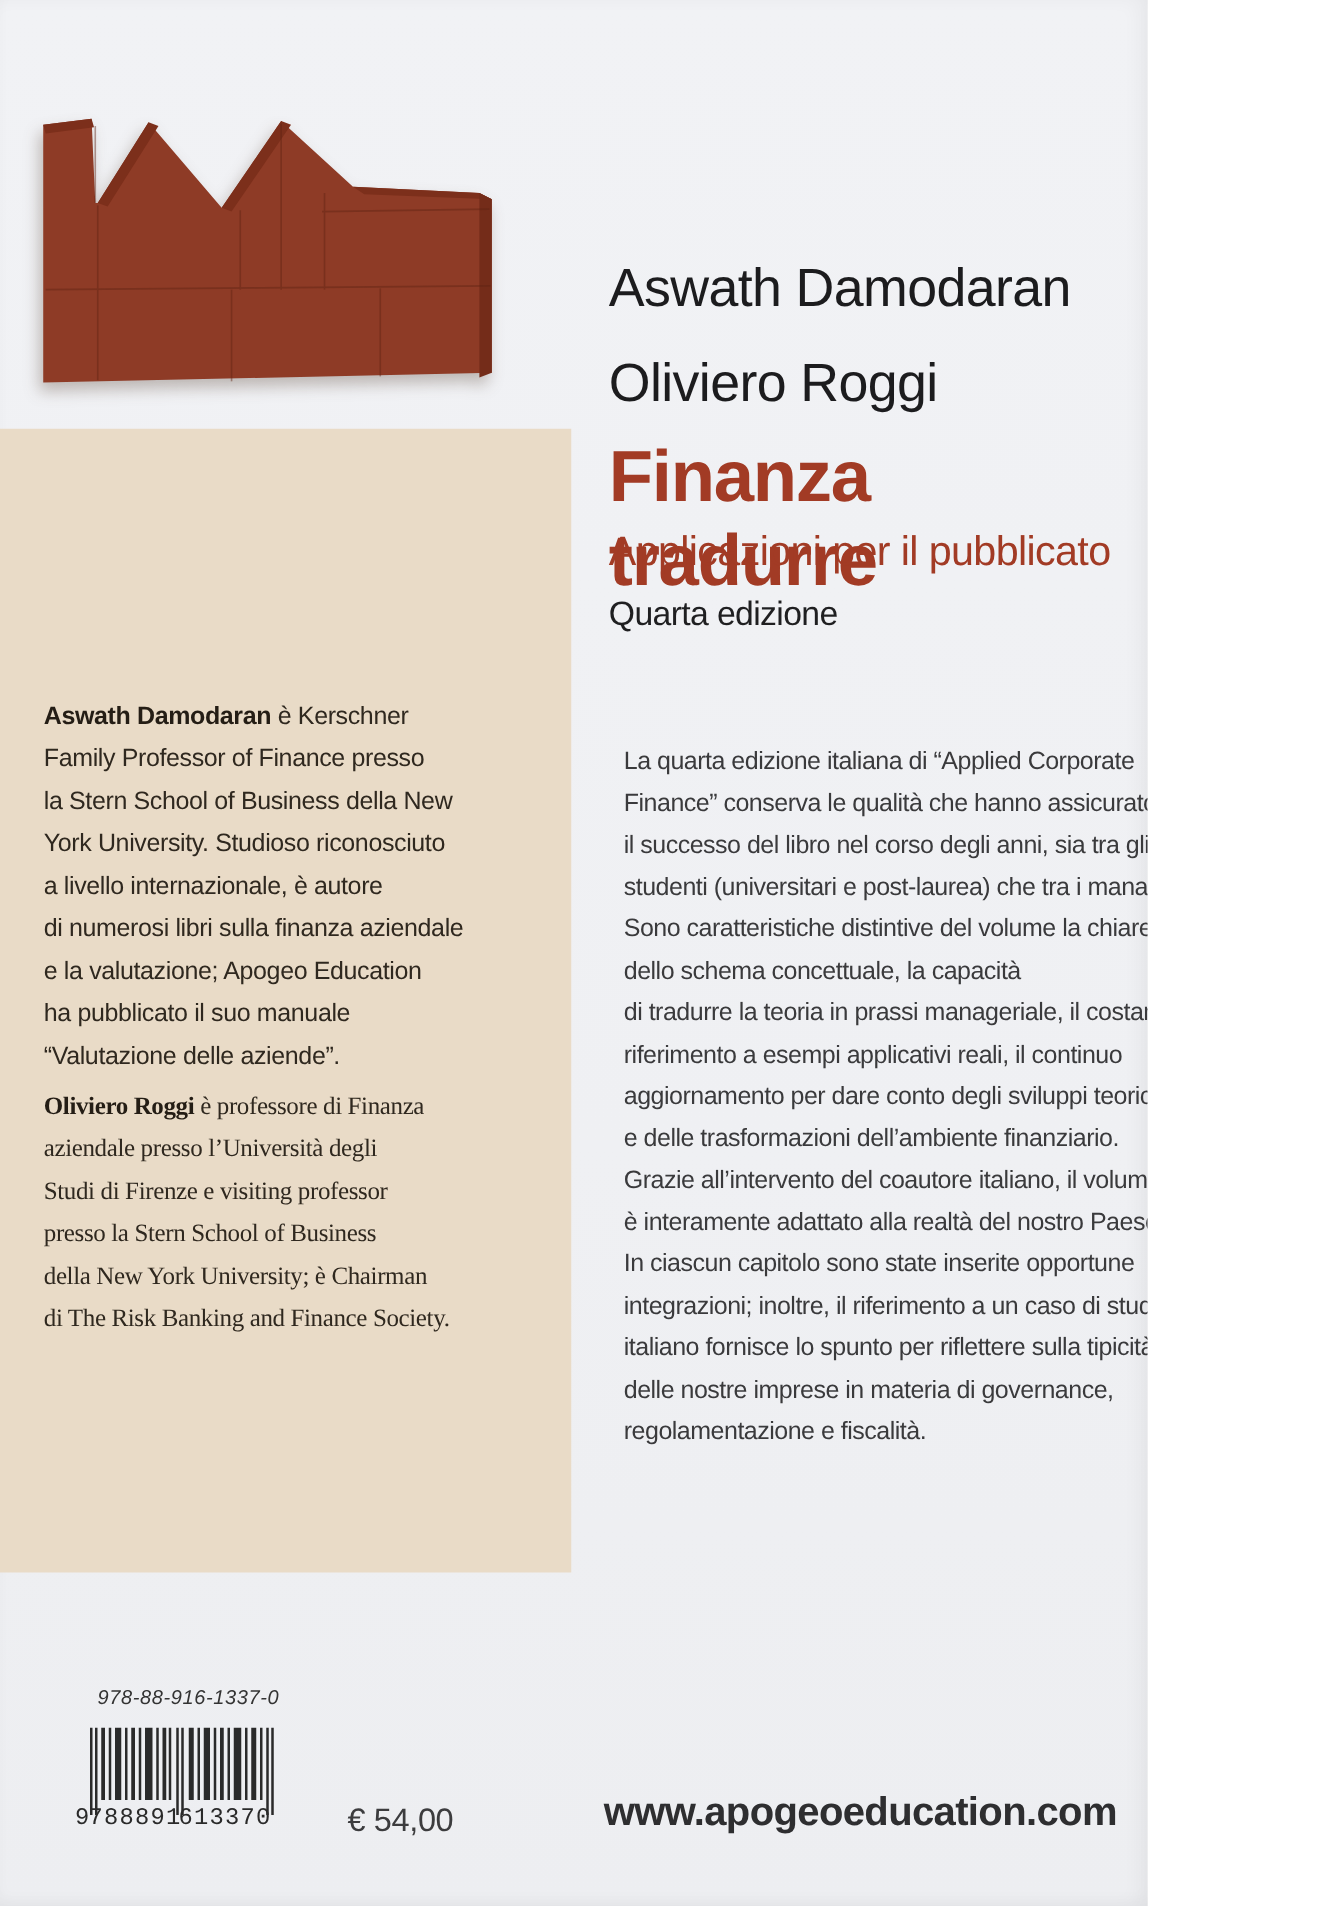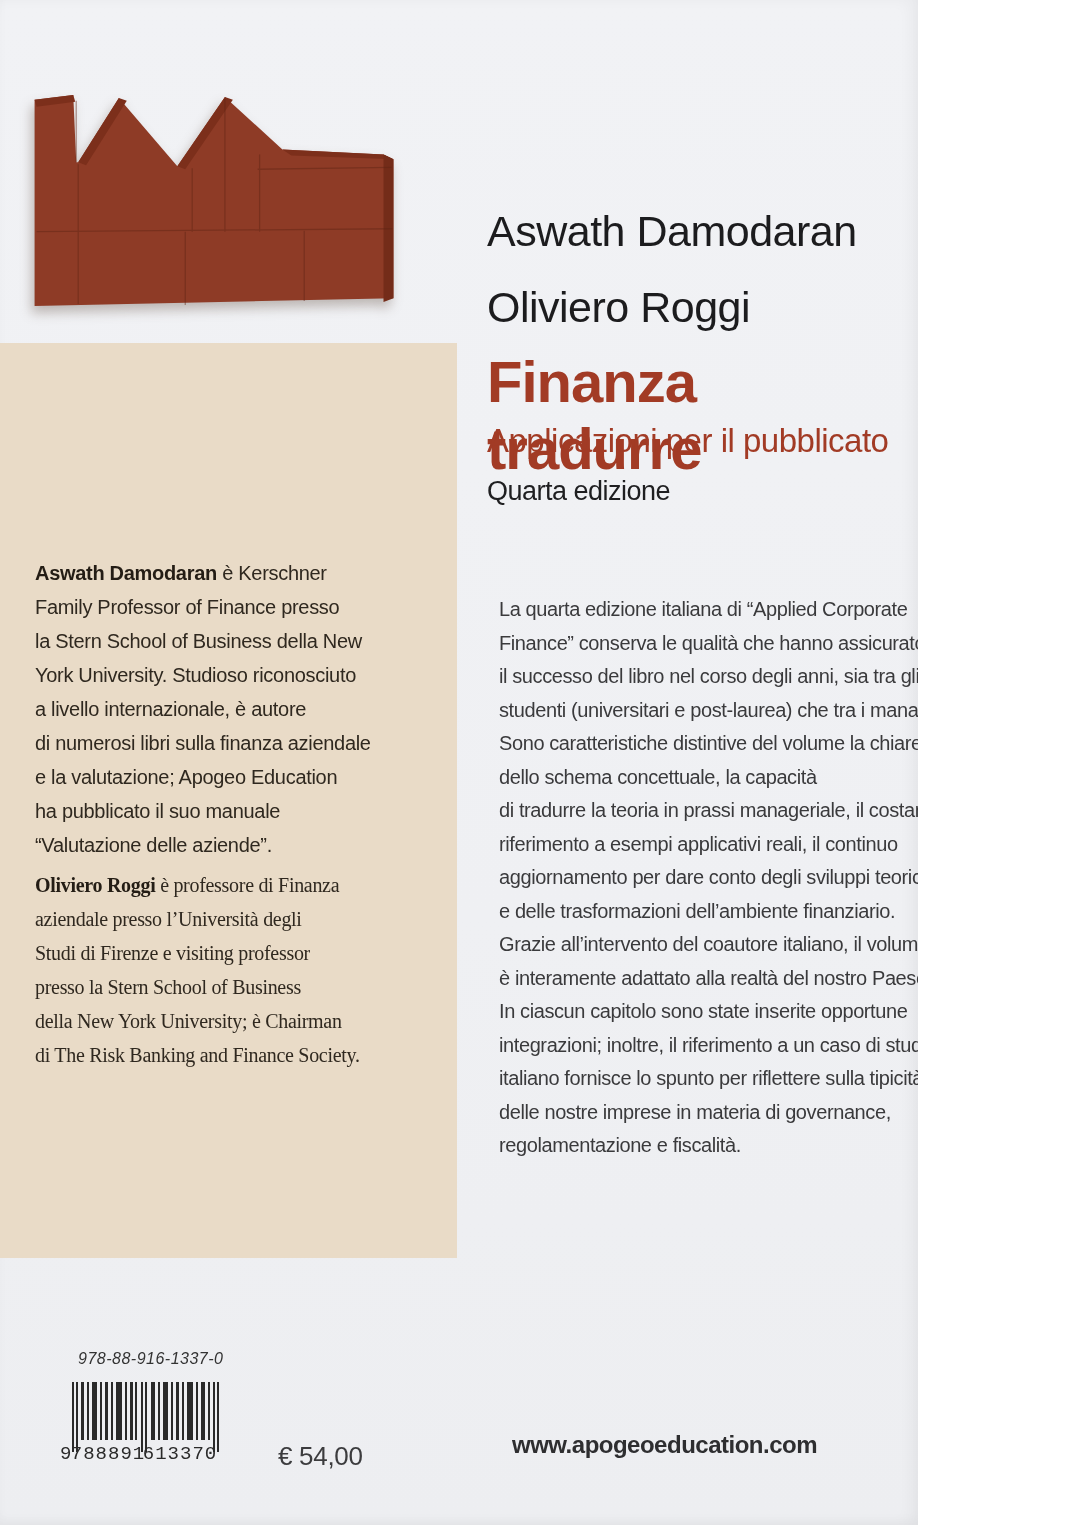--- a/index.html
+++ b/index.html
@@ -34,21 +34,21 @@
   
   .description{position:absolute;left:487px;top:581px;width:545px;margin:12px;
                font-size:20px;line-height:33.5px;letter-spacing:-0.4px;color:#3a3a3c;
                white-space:pre-line;}
   
   .isbn{position:absolute;left:78px;top:1350px;font-size:16px;font-style:italic;
         letter-spacing:0.5px;color:#333;}
   .barcode{position:absolute;left:58px;top:1382px;width:172px;height:82px;}
   .barcode text{font-family:"Liberation Mono", monospace;font-size:19px;fill:#2a2a2a;}
   .price{position:absolute;left:278px;top:1430px;font-size:26px;letter-spacing:-0.3px;color:#3c3c3e;margin-top:11px;}
-  .website{position:absolute;left:512px;top:1431px;font-size:24px;font-weight:bold;
+  .website{position:absolute;left:483px;top:1431px;font-size:32px;font-weight:bold;
            letter-spacing:-0.5px;color:#2e2e30;}
 </style>
 </head>
 <body>
 
 <div class="page">
 
   <svg class="logo" viewBox="0 0 370 230" xmlns="http://www.w3.org/2000/svg" aria-hidden="true">
 
     <polygon points="3,223 3,15 42,10 45,78 47,78 88,13 147,82 195,12 253,65 355,70 365,75 365,215" fill="#8e3b26"></polygon>

